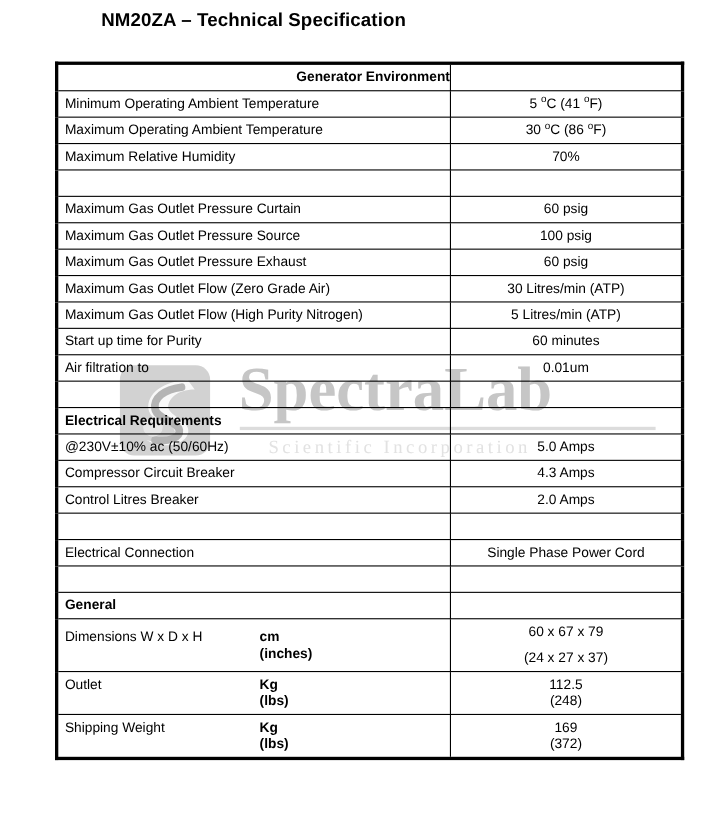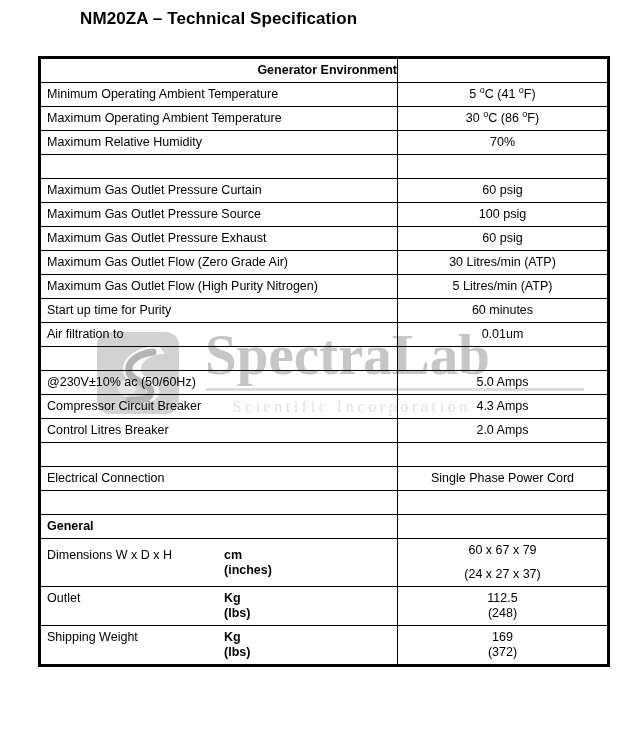--- a/index.html
+++ b/index.html
@@ -13,20 +13,21 @@
     position: relative;
     font-family: "Liberation Sans", sans-serif;
     color: #000000;
     overflow: hidden;
   }
 
   #page {
     position: relative;
     width: 542px;
     height: 756px;
+    margin-left: 12px;
   }
 
   
   .doc-title {
     position: absolute;
     left: 80px;
     top: 9px;
     font-size: 17px;
     font-weight: bold;
     letter-spacing: 0.1px;
@@ -266,20 +267,28 @@
           </td>
         </tr>
         <tr class="spacer">
           <td class="c-label">
             <div class="cell-pad">&nbsp;</div>
           </td>
           <td class="c-value">
             <div class="value-pad">&nbsp;</div>
           </td>
         </tr>
+        <tr class="section-head">
+          <td class="c-label">
+            <div class="cell-pad">Electrical Requirements</div>
+          </td>
+          <td class="c-value">
+            <div class="value-pad">&nbsp;</div>
+          </td>
+        </tr>
         <tr>
           <td class="c-label">
             <div class="cell-pad">@230V±10% ac (50/60Hz)</div>
           </td>
           <td class="c-value">
             <div class="value-pad">5.0 Amps</div>
           </td>
         </tr>
         <tr>
           <td class="c-label">

